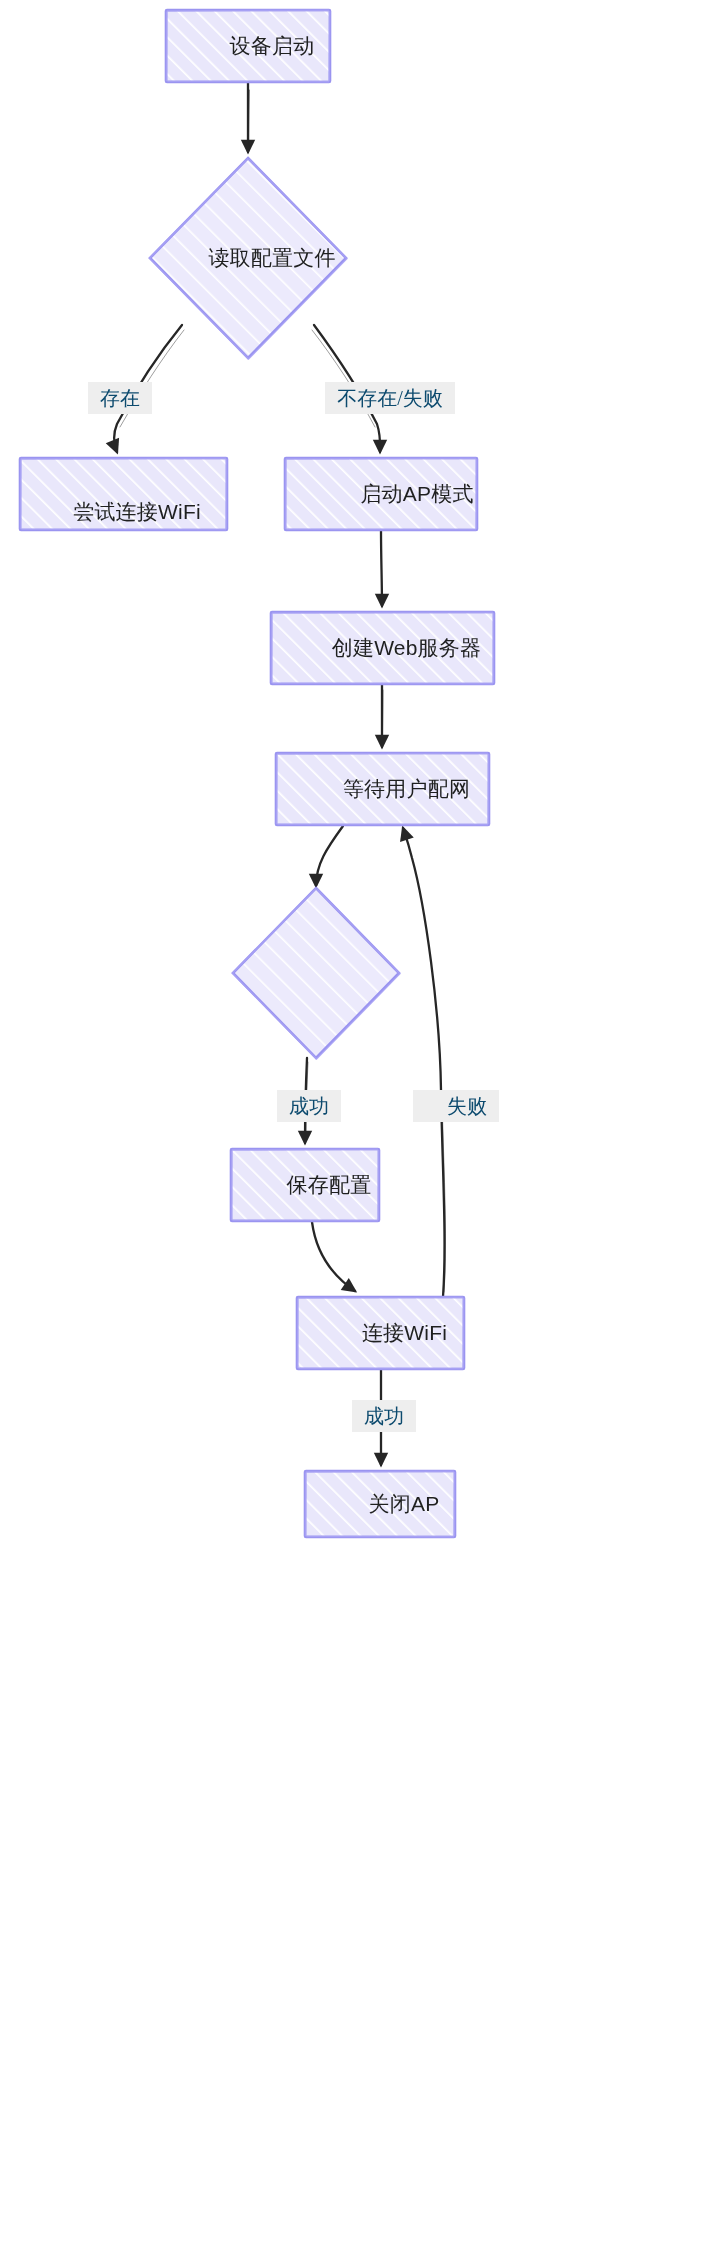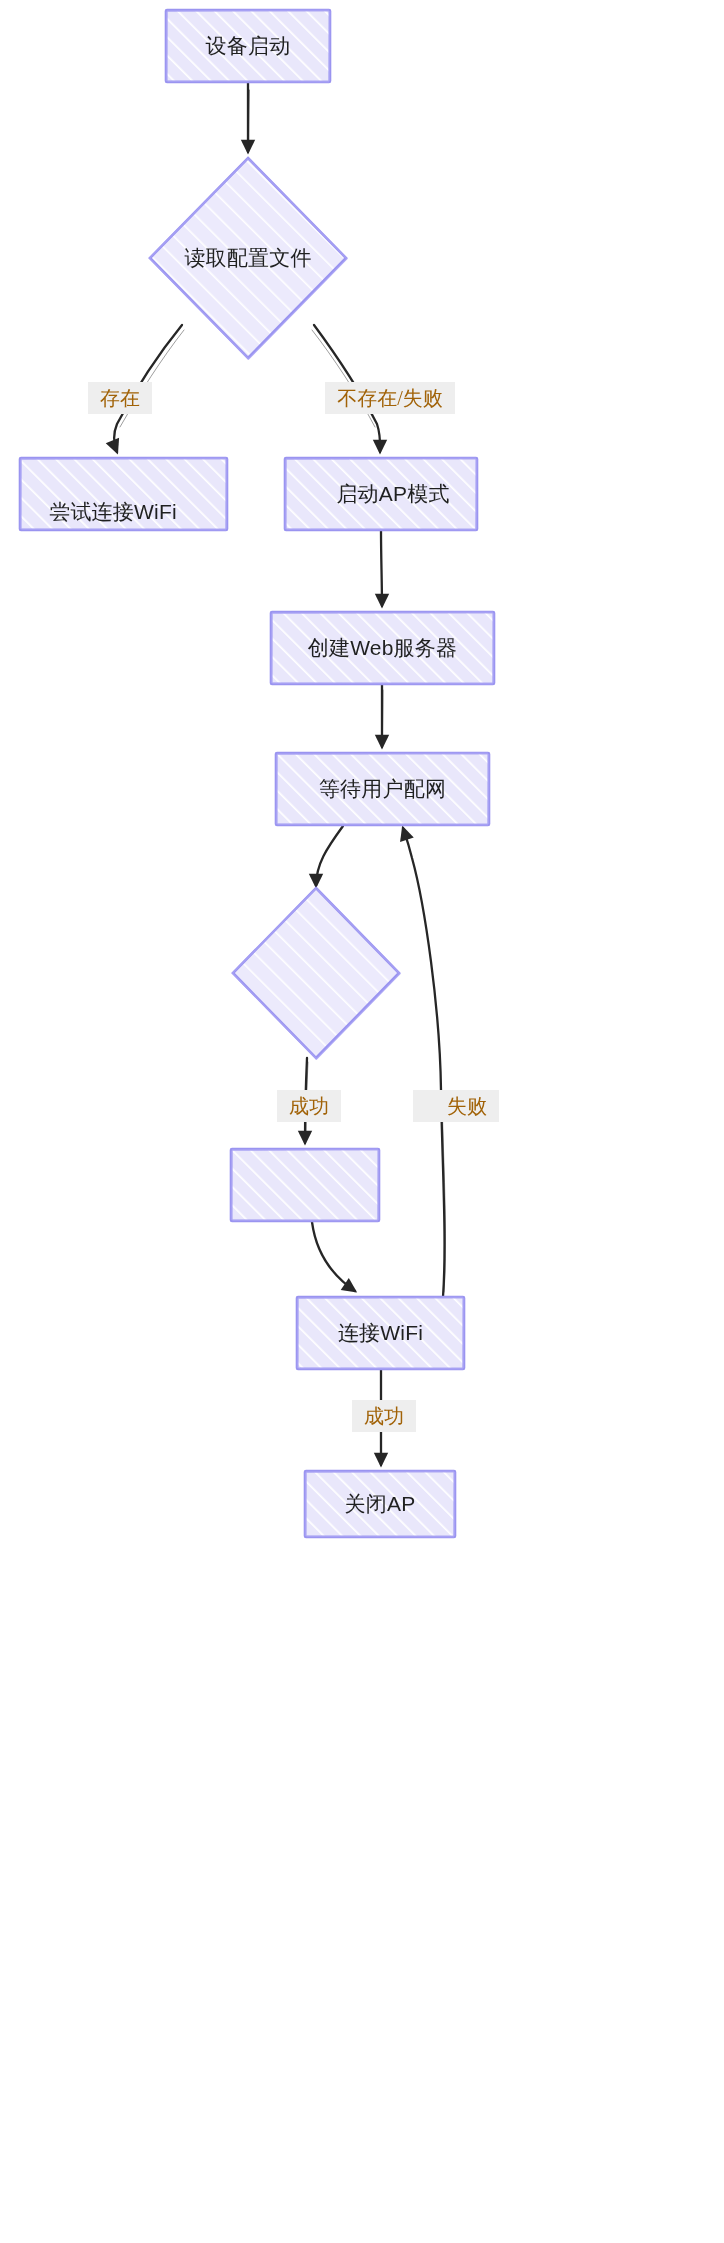--- a/index.html
+++ b/index.html
@@ -30,27 +30,28 @@
     position: absolute;
     display: flex;
     align-items: center;
     justify-content: center;
     color: #1f2020;
     font-size: 21px;
     line-height: 1.2;
     letter-spacing: 0.2px;
     white-space: nowrap;
     pointer-events: none;
+    padding-left: 24px;
   }
   .edge-label {
     position: absolute;
     display: flex;
     align-items: center;
     justify-content: center;
-    color: #a16207;
+    color: #0c4a6e;
     font-size: 20px;
     line-height: 1.15;
     white-space: nowrap;
     background: #eeeeee;
     padding: 1px 3px;
     pointer-events: none;
   }
 </style>
 </head>
 <body>
@@ -161,20 +162,21 @@
 
   <div class="node-label" style="left:20px; top:476px; width:186px; height:72px;">尝试连接WiFi</div>
 
   <div class="node-label" style="left:285px; top:458px; width:216px; height:72px;">启动AP模式</div>
 
   <div class="node-label" style="left:271px; top:612px; width:223px; height:72px;text-align:center;">创建Web服务器</div>
 
   <div class="node-label" style="left:276px; top:753px; width:213px; height:72px;">等待用户配网</div>
 
 
+  <div class="node-label" style="left:231px; top:1149px; width:148px; height:72px;">保存配置</div>
 
   <div class="node-label" style="left:297px; top:1297px; width:167px; height:72px;">连接WiFi</div>
 
   <div class="node-label" style="left:305px; top:1471px; width:150px; height:66px;">关闭AP</div>
 
   <div class="edge-label" style="left:88px; top:382px; width:58px; height:30px;">存在</div>
 
   <div class="edge-label" style="left:325px; top:382px; width:124px; height:30px;font-family:Liberation Serif, serif;">不存在/失败</div>
 
   <div class="edge-label" style="left:277px; top:1090px; width:58px; height:30px;">成功</div>

